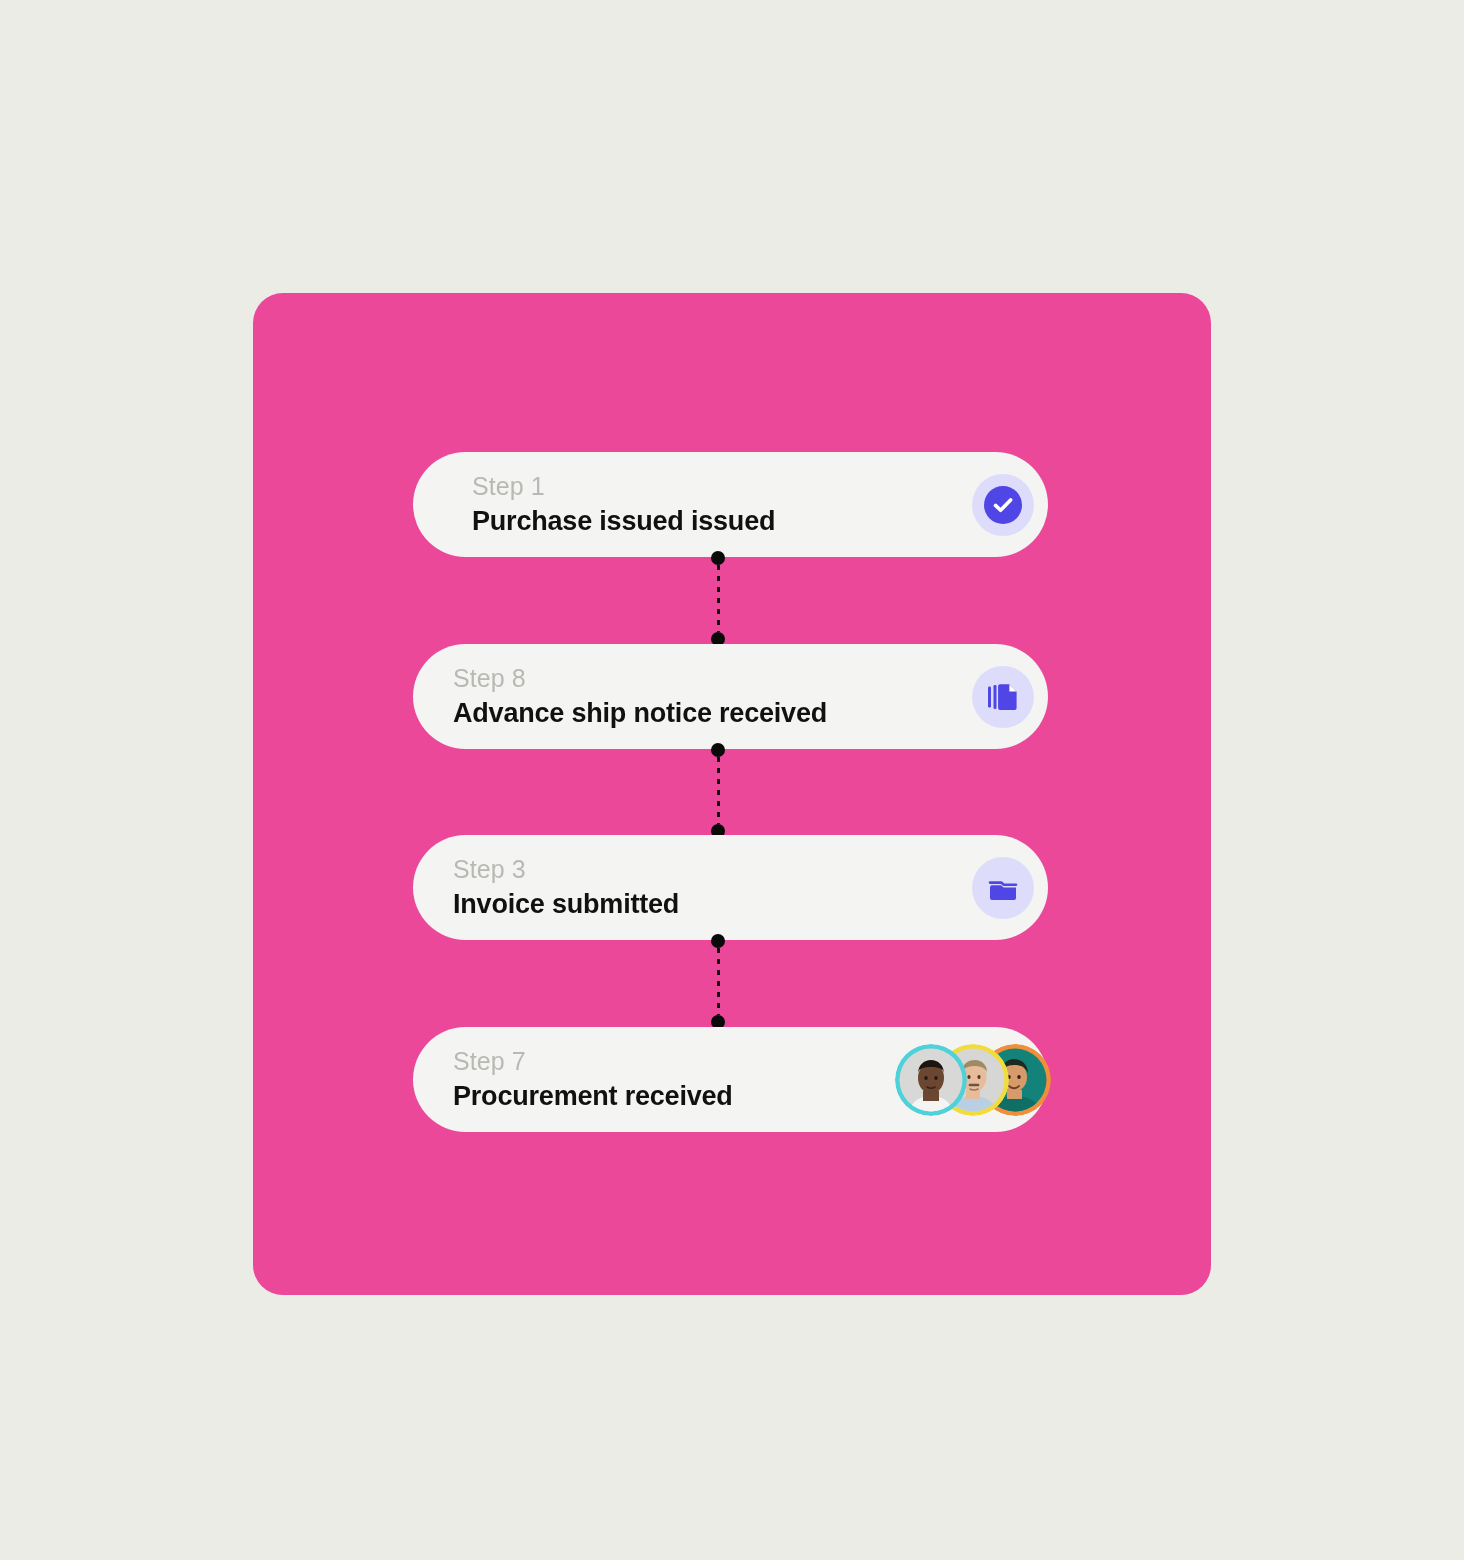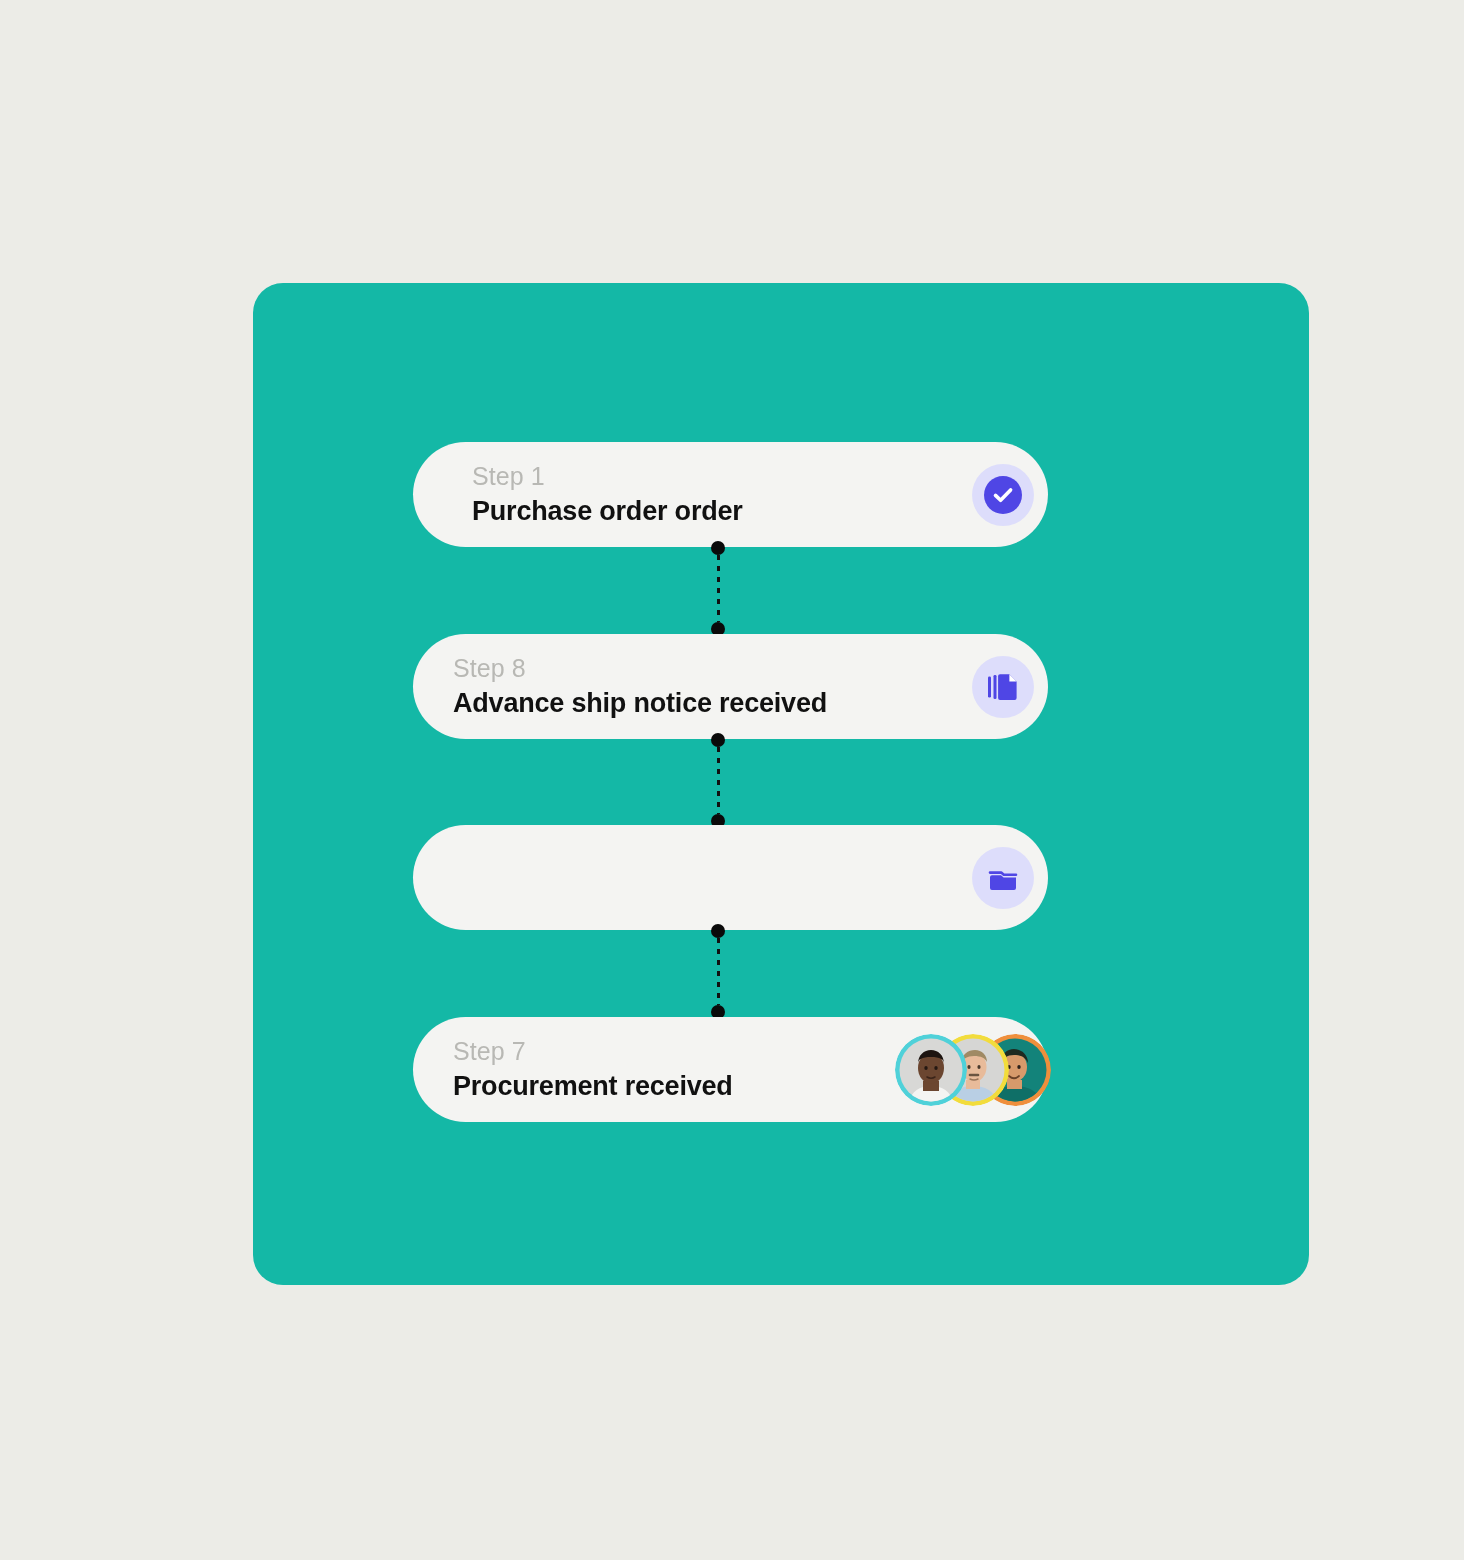--- a/index.html
+++ b/index.html
@@ -15,24 +15,24 @@
   #stage {
     position:relative;
     width:1464px;
     height:1560px;
   }
 
   
   .card {
     position:absolute;
     left:253px;
-    top:283px;
-    width:1056px;
+    top:293px;
+    width:958px;
     height:1002px;
-    background:#14b8a6;
+    background:#ec4899;
     border-radius:30px;
   }
 
   
   .stepper {
     position:absolute;
     left:160px;   
     top:159px;    
     width:635px;
     height:685px;
@@ -164,21 +164,21 @@
 
 <div id="stage">
 
   <div class="card">
 
     <div class="stepper">
 
       <div class="step-row r1">
         <div class="step-text">
           <span class="step-eyebrow">Step 1</span>
-          <span class="step-title">Purchase order order</span>
+          <span class="step-title">Purchase issued issued</span>
         </div>
         <div class="badge-slot">
           <div class="badge">
             <span>
               <svg width="38" height="38" viewBox="0 0 38 38">
                 <circle cx="19" cy="19" r="19" fill="#4f46e5"></circle>
                 <path d="M11.5 19.4 L16.6 24.3 L26.6 13.9" fill="none" stroke="#ffffff" stroke-width="3.6" stroke-linecap="round" stroke-linejoin="round"></path>
               </svg>
             </span>
           </div>
@@ -211,20 +211,24 @@
         </div>
       </div>
 
       <div class="connector c2">
         <span class="dot top"></span>
         <span class="dash-line"></span>
         <span class="dot bottom"></span>
       </div>
 
       <div class="step-row r3">
+        <div class="step-text">
+          <span class="step-eyebrow">Step 3</span>
+          <span class="step-title">Invoice submitted</span>
+        </div>
         <div class="badge-slot">
           <div class="badge">
             <span>
               <svg width="34" height="34" viewBox="0 0 34 34">
                 <path d="M4 11.6 h11.2 l2.6 2.2 h12.2" fill="none" stroke="#4f46e5" stroke-width="2.6" stroke-linecap="round" stroke-linejoin="round"></path>
                 <path d="M4 16.2 a2 2 0 0 1 2 -2 h9 l2.6 2.2 h12.4 V27
                          a2 2 0 0 1 -2 2 H6 a2 2 0 0 1 -2 -2 Z" fill="#4f46e5"></path>
               </svg>
             </span>
           </div>

